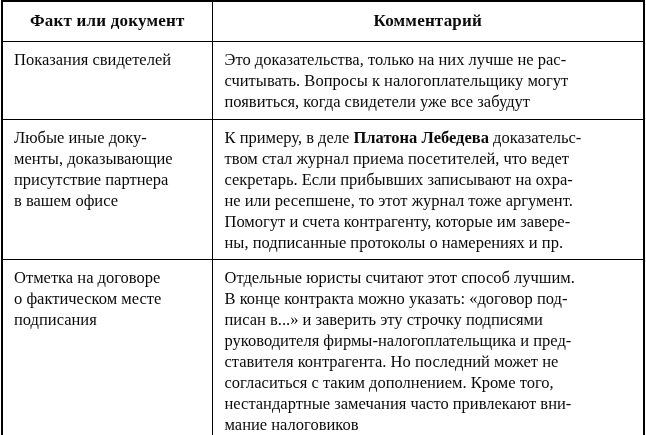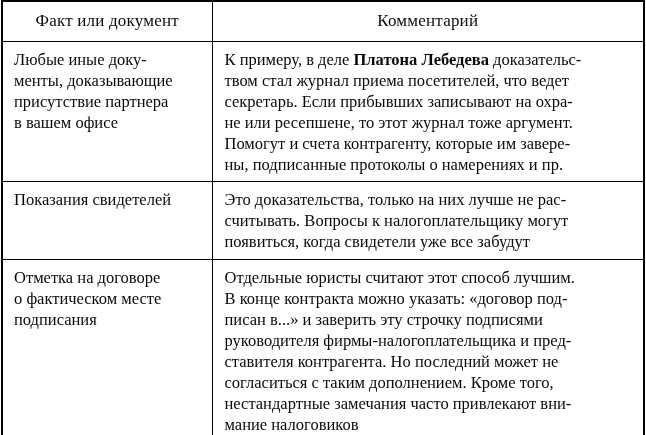--- a/index.html
+++ b/index.html
@@ -26,21 +26,21 @@
   table.doc-table th,
   table.doc-table td {
     border: 1px solid #000000;
     vertical-align: top;
     box-sizing: border-box;
   }
   
   table.doc-table { border: 2px solid #000000; }
   table.doc-table th {
     font-size: 17px;
-    font-weight: normal;
+    font-weight: bold;
     text-align: center;
     vertical-align: middle;
     height: 40px;
     padding: 4px 20px;
     letter-spacing: 0.2px;
   }
   table.doc-table td {
     font-size: 16.5px;
     line-height: 21px;
     padding: 7px 6px 6px 11px;
@@ -62,36 +62,36 @@
       <col class="col-comment">
     </colgroup>
     <thead>
       <tr>
         <th>Факт или документ</th>
         <th>Комментарий</th>
       </tr>
     </thead>
     <tbody>
       <tr>
+        <td class="fact-cell row2">Показания свидетелей</td>
+        <td class="comment-cell">Это доказательства, только на них лучше не рас-
+считывать. Вопросы к налогоплательщику могут
+появиться, когда свидетели уже все забудут</td>
+      </tr>
+      <tr>
         <td class="fact-cell row1">Любые иные доку-
 менты, доказывающие
 присутствие партнера
 в вашем офисе</td>
         <td class="comment-cell"><span>К примеру, в деле </span><span class="bold-name">Платона Лебедева</span><span> доказательс-
 твом стал журнал приема посетителей, что ведет
 секретарь. Если прибывших записывают на охра-
 не или ресепшене, то этот журнал тоже аргумент.
 Помогут и счета контрагенту, которые им завере-
 ны, подписанные протоколы о намерениях и пр.</span></td>
-      </tr>
-      <tr>
-        <td class="fact-cell row2">Показания свидетелей</td>
-        <td class="comment-cell">Это доказательства, только на них лучше не рас-
-считывать. Вопросы к налогоплательщику могут
-появиться, когда свидетели уже все забудут</td>
       </tr>
       <tr>
         <td class="fact-cell row3">Отметка на договоре
 о фактическом месте
 подписания</td>
         <td class="comment-cell">Отдельные юристы считают этот способ лучшим.
 В конце контракта можно указать: «договор под-
 писан в...» и заверить эту строчку подписями
 руководителя фирмы-налогоплательщика и пред-
 ставителя контрагента. Но последний может не

